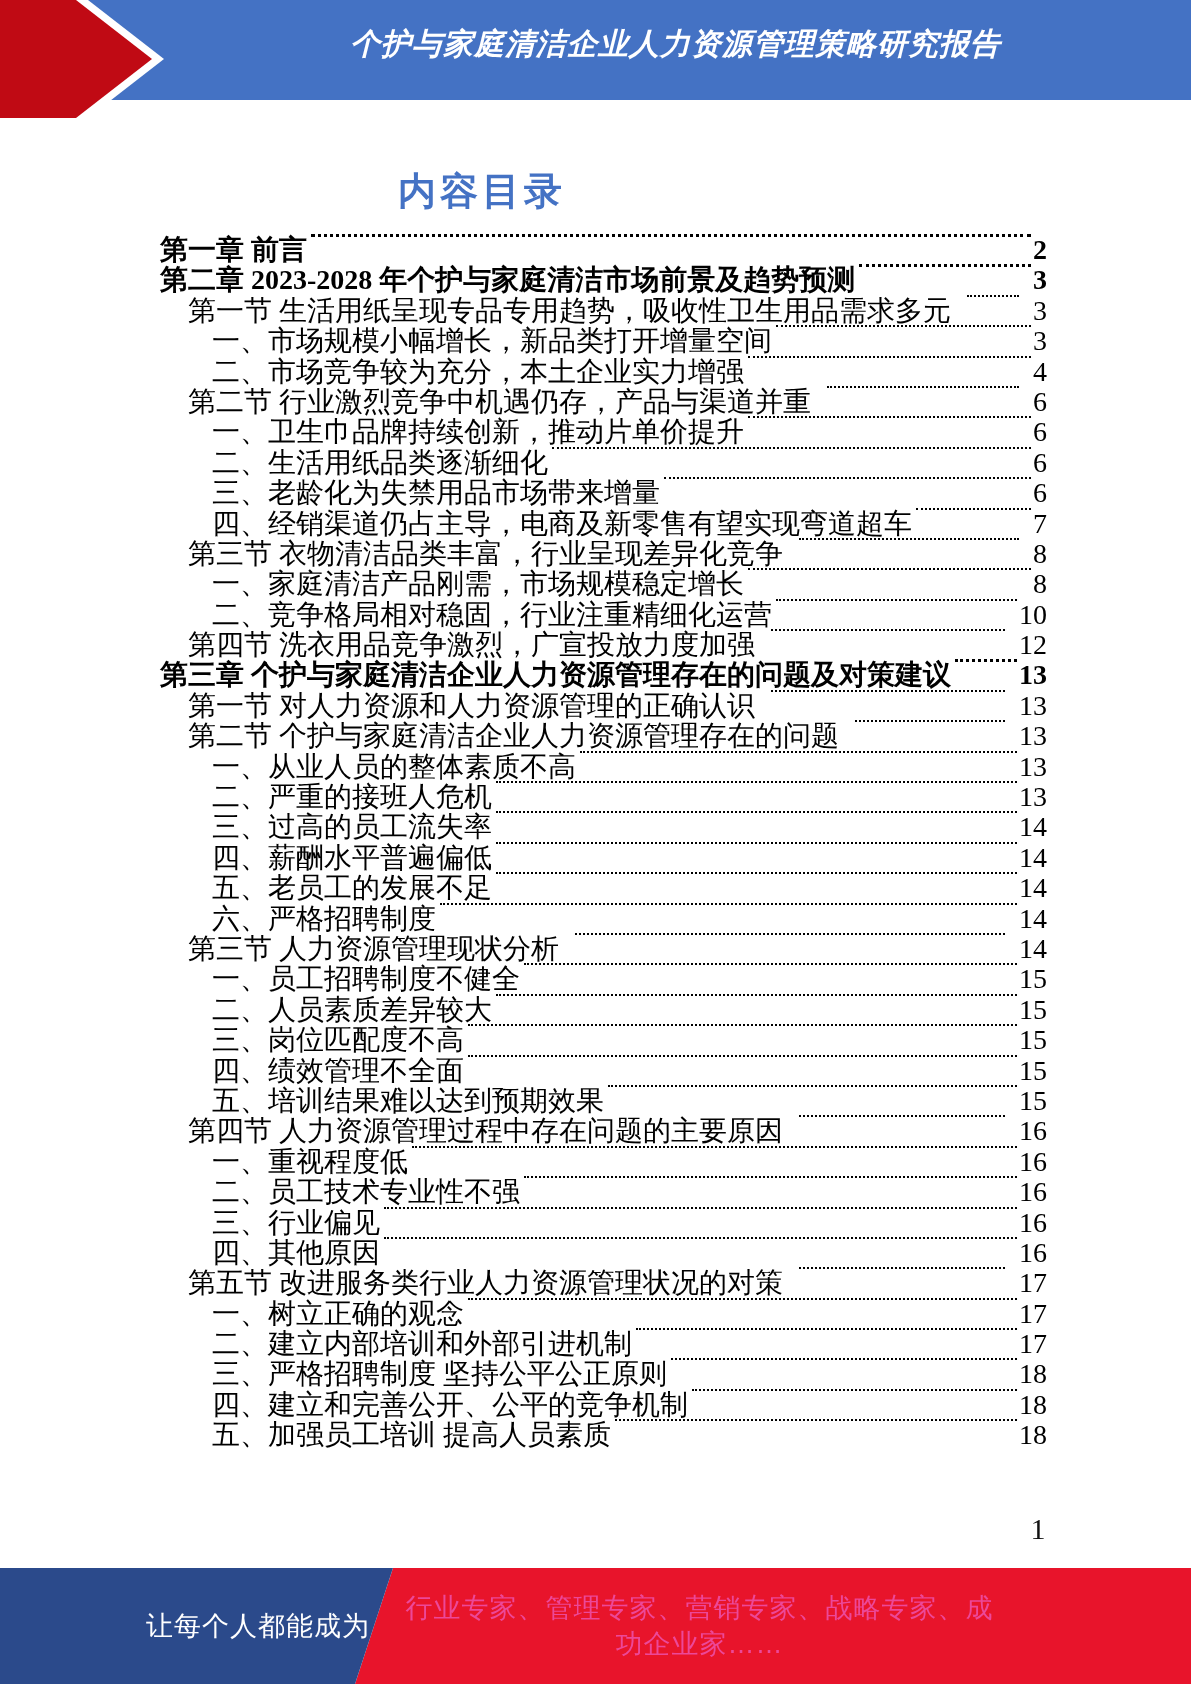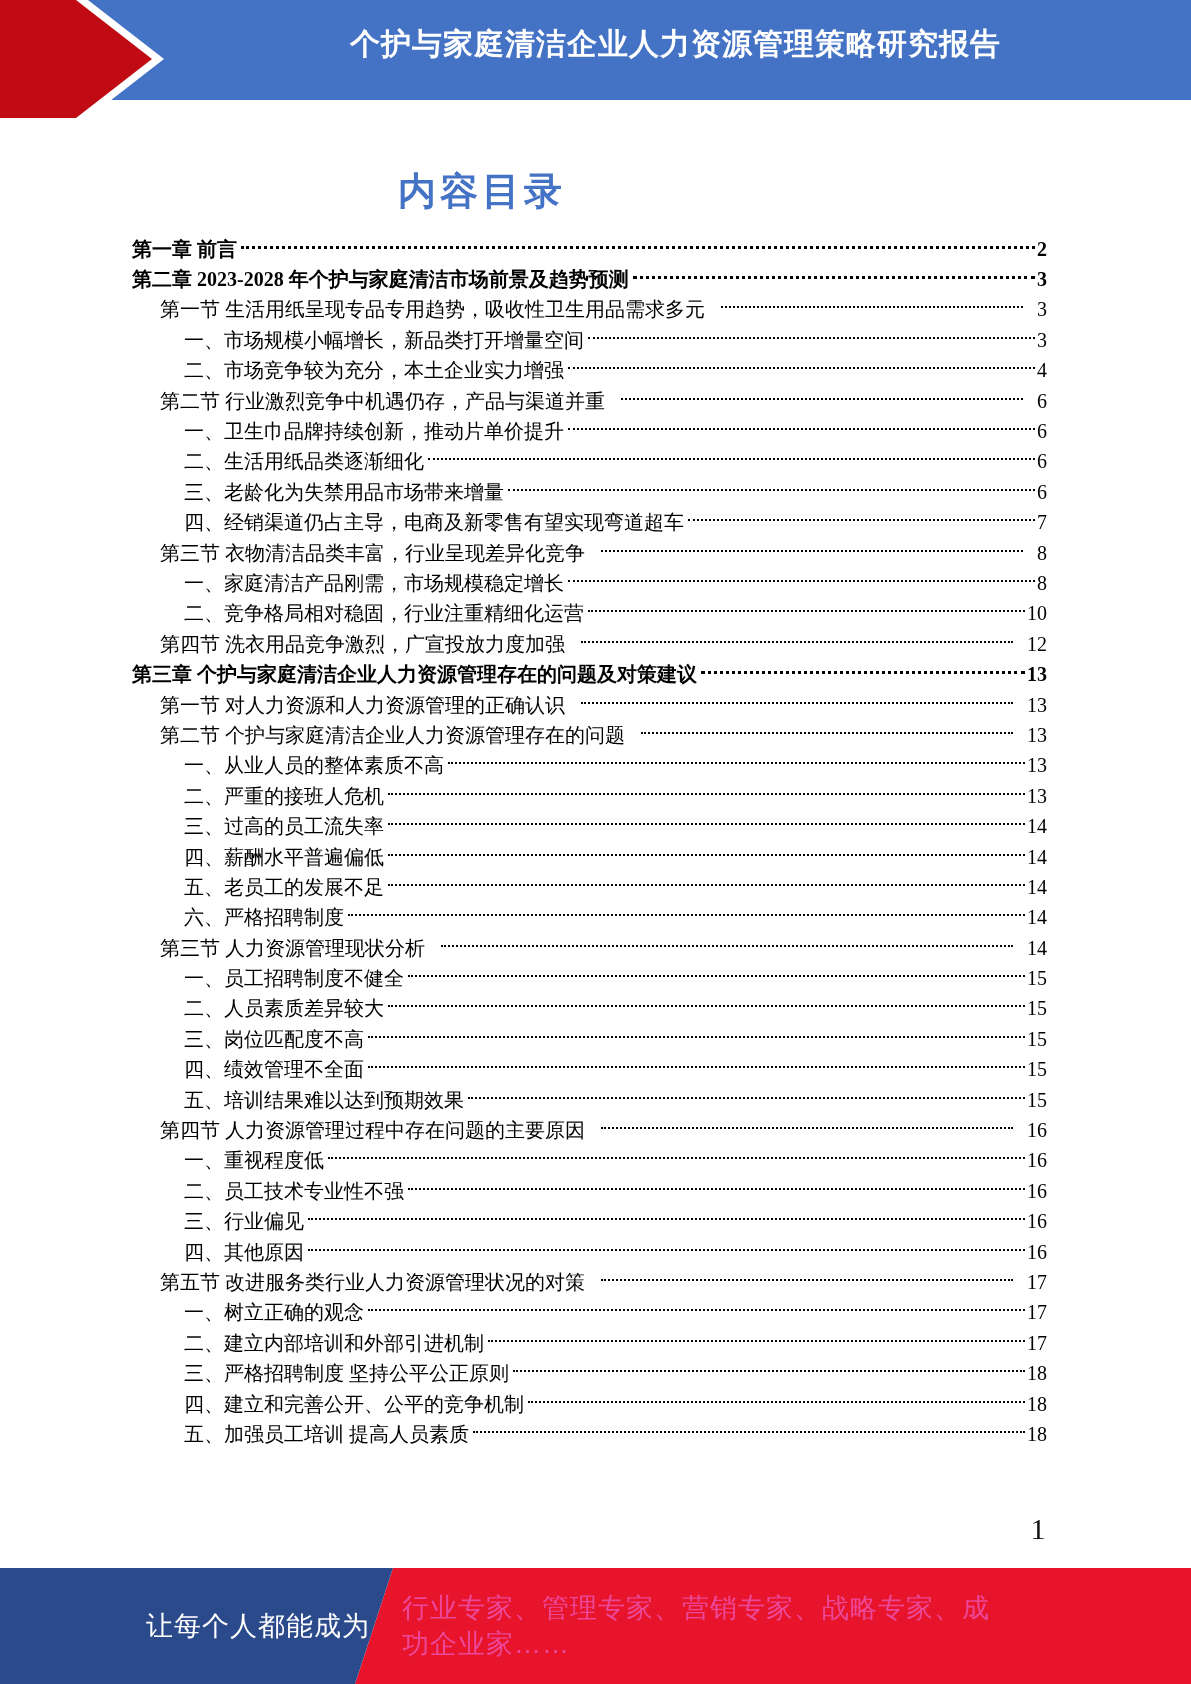--- a/index.html
+++ b/index.html
@@ -4,42 +4,42 @@
 <style>
   html,body{margin:0;padding:0;}
   body{
     width:1191px;height:1684px;position:relative;background:#ffffff;overflow:hidden;
     font-family:"Liberation Serif","DejaVu Serif",serif;color:#000;
   }
   
   .header-band{position:absolute;top:0;left:0;width:1191px;height:100px;background:#4472C4;}
   .header-title{
     position:absolute;top:0;left:160px;right:0;height:89px;display:flex;align-items:center;justify-content:center;
-    color:#ffffff;font-family:"Liberation Sans","DejaVu Sans",sans-serif;font-weight:bold;font-size:30px;letter-spacing:1px;
+    color:#ffffff;font-family:"Liberation Sans","DejaVu Sans",sans-serif;font-weight:bold;font-size:30px;letter-spacing:1px;font-style:italic;
   }
   .header-arrow{position:absolute;top:0;left:0;width:170px;height:118px;}
   
   .toc-title{
     position:absolute;top:166px;left:0;width:964px;text-align:center;
     color:#4472C4;font-size:38px;font-weight:bold;letter-spacing:4px;
   }
   
   .toc-list{position:absolute;top:234px;left:132px;width:915px;}
-  .toc-row{display:flex;align-items:center;height:30.4px;font-size:20px;white-space:nowrap;}
+  .toc-row{display:flex;align-items:flex-start;height:30.4px;font-size:28px;white-space:nowrap;margin-left:28px;}
   .toc-row .label{flex:0 0 auto;line-height:1.15;}
   .toc-row .leader{flex:1 1 auto;border-bottom:2px dotted #000;margin:0 2px 5px 4px;min-width:10px;}
   .toc-row .page{flex:0 0 auto;text-align:right;line-height:1.15;}
   .toc-row.chapter{font-weight:bold;}
   .toc-row.chapter .leader{border-bottom:3px dotted #000;margin-bottom:4px;}
   .toc-row.section{padding-left:28px;gap:12px;}
   .toc-row.item{padding-left:52px;}
   
   .page-number{position:absolute;top:1512px;left:1018px;width:40px;text-align:center;font-size:30px;color:#111;}
   
-  .footer{position:absolute;left:0;top:1568px;width:997px;height:116px;}
+  .footer{position:absolute;left:0;top:1568px;width:997px;height:116px;text-align:center;}
   .footer svg{position:absolute;top:0;left:0;}
   .footer-left-text{
     position:absolute;left:146px;top:50%;transform:translateY(-50%);
     color:#fff;font-family:"Liberation Sans","DejaVu Sans",sans-serif;font-size:27px;letter-spacing:1px;
   }
   .footer-right-text{
     position:absolute;left:402px;top:50%;transform:translateY(-50%);
     color:#ec4899;font-family:"Liberation Sans","DejaVu Sans",sans-serif;font-size:27px;letter-spacing:1px;
   }
 </style>

